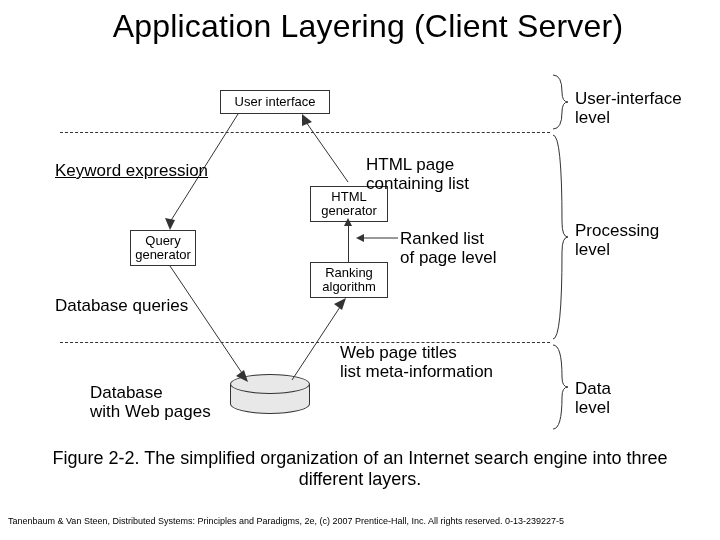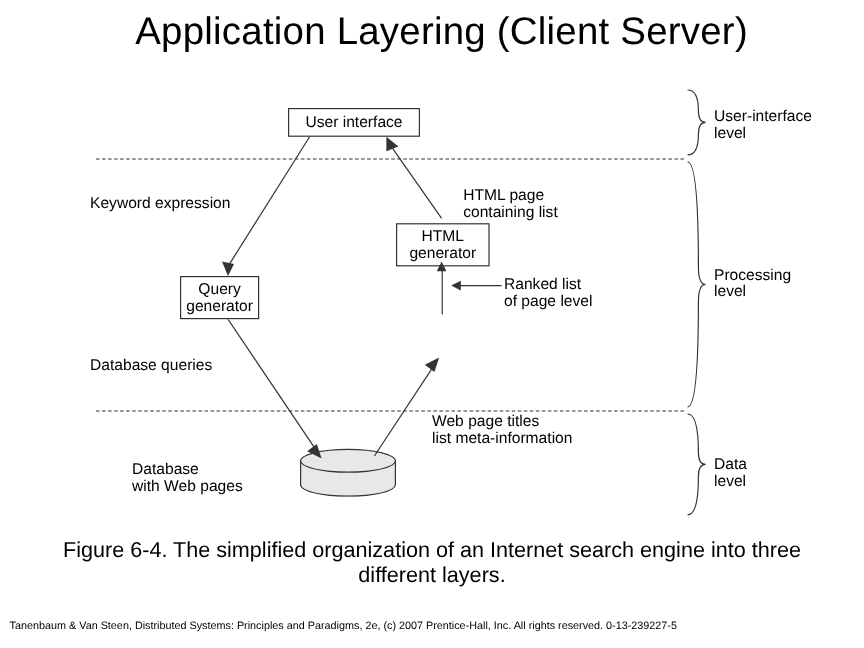--- a/index.html
+++ b/index.html
@@ -1,20 +1,20 @@
 <!DOCTYPE html>
 <html><head>
 <meta charset="utf-8">
 <style>
   * { margin: 0; padding: 0; box-sizing: border-box; }
   body { width: 720px; height: 540px; background: #fff; font-family: Arial, Helvetica, sans-serif; position: relative; overflow: hidden; }
   .title { font-size: 32px; text-align: center; padding: 8px 0 0 16px; letter-spacing: 0.2px; }
-  .diagram { position: absolute; left: 60px; top: 72px; width: 560px; height: 370px; margin-left: 20px; }
+  .diagram { position: absolute; left: 60px; top: 72px; width: 560px; height: 370px; }
   .box { position: absolute; border: 1px solid #333; background: #fff; font-size: 13px; display: flex; align-items: center; justify-content: center; text-align: center; padding: 2px 4px; line-height: 1.1; }
-  .label { position: absolute; font-size: 13px; line-height: 1.1; }
+  .label { position: absolute; font-size: 17px; line-height: 1.1; }
   .dashed { position: absolute; border-top: 1px dashed #333; }
   .arrow-line { position: absolute; background: #333; }
   .arrow-head { position: absolute; width: 0; height: 0; }
   .arrow-head.up { border-left: 4px solid transparent; border-right: 4px solid transparent; border-bottom: 8px solid #333; }
   .cyl-top { position: absolute; border: 1px solid #333; border-radius: 50%; background: #e8e8e8; }
   .cyl-body { position: absolute; border-left: 1px solid #333; border-right: 1px solid #333; border-bottom: 1px solid #333; border-bottom-left-radius: 40px 10px; border-bottom-right-radius: 40px 10px; background: #e8e8e8; }
   .brace { position: absolute; }
   .caption { position: absolute; top: 448px; left: 0; width: 720px; text-align: center; font-size: 18px; padding: 0 40px; }
   .refline { position: absolute; top: 516px; left: 8px; width: 704px; font-size: 9px; }
 </style>
@@ -35,20 +35,24 @@
   <div class="box" style="left:250px; top:114px; width:78px; height:36px; white-space:pre;">
     <span>HTML
 generator</span>
   </div>
 
   <div class="box" style="left:70px; top:158px; width:66px; height:36px; white-space:pre;">
     <span>Query
 generator</span>
   </div>
 
+  <div class="box" style="left:250px; top:190px; width:78px; height:36px; white-space:pre;">
+    <span>Ranking
+algorithm</span>
+  </div>
 
   <div class="cyl-body" style="left:170px; top:312px; width:80px; height:30px;"></div>
   <div class="cyl-top" style="left:170px; top:302px; width:80px; height:20px;"></div>
 
   <svg class="brace" style="left:490px; top:0; width:20px; height:60px;">
     <path d="M3,3 Q12,3 12,20 Q12,30 18,30 Q12,30 12,40 Q12,57 3,57" fill="none" stroke="#333" stroke-width="1"></path>
   </svg>
   <svg class="brace" style="left:490px; top:60; width:20px; height:210px;">
     <path d="M3,3 Q12,3 12,90 Q12,105 18,105 Q12,105 12,120 Q12,207 3,207" fill="none" stroke="#333" stroke-width="1"></path>
   </svg>
@@ -78,32 +82,32 @@
   <svg style="position:absolute; left:108px; top:194px; width:90px; height:120px;">
     <line x1="2" y1="0" x2="76" y2="110" stroke="#333" stroke-width="1"></line>
     <polygon points="80,116 68,110 76,104" fill="#333"></polygon>
   </svg>
 
   <svg style="position:absolute; left:230px; top:226px; width:60px; height:86px;">
     <line x1="2" y1="82" x2="52" y2="6" stroke="#333" stroke-width="1"></line>
     <polygon points="56,0 44,6 52,12" fill="#333"></polygon>
   </svg>
 
-  <div class="label" style="left:-5px; top:90px;">Keyword expression</div>
+  <div class="label" style="left:-5px; top:90px;text-decoration:underline;">Keyword expression</div>
   <div class="label" style="left:306px; top:84px; white-space:pre;">HTML page
 containing list</div>
   <div class="label" style="left:340px; top:158px; white-space:pre;">Ranked list
 of page level</div>
 
   <svg style="position:absolute; left:296px; top:160px; width:44px; height:14px;">
     <line x1="42" y1="6" x2="4" y2="6" stroke="#333" stroke-width="1"></line>
     <polygon points="0,6 8,2 8,10" fill="#333"></polygon>
   </svg>
   <div class="label" style="left:-5px; top:225px;">Database queries</div>
   <div class="label" style="left:280px; top:272px; white-space:pre;">Web page titles
 list meta-information</div>
   <div class="label" style="left:30px; top:312px; white-space:pre;">Database
 with Web pages</div>
 
 </div>
 
-<div class="caption">Figure 6-4. The simplified organization of an Internet search engine into three different layers.</div>
+<div class="caption">Figure 2-2. The simplified organization of an Internet search engine into three different layers.</div>
 <div class="refline">Tanenbaum &amp; Van Steen, Distributed Systems: Principles and Paradigms, 2e, (c) 2007 Prentice-Hall, Inc. All rights reserved. 0-13-239227-5</div>
 
 </body></html>

